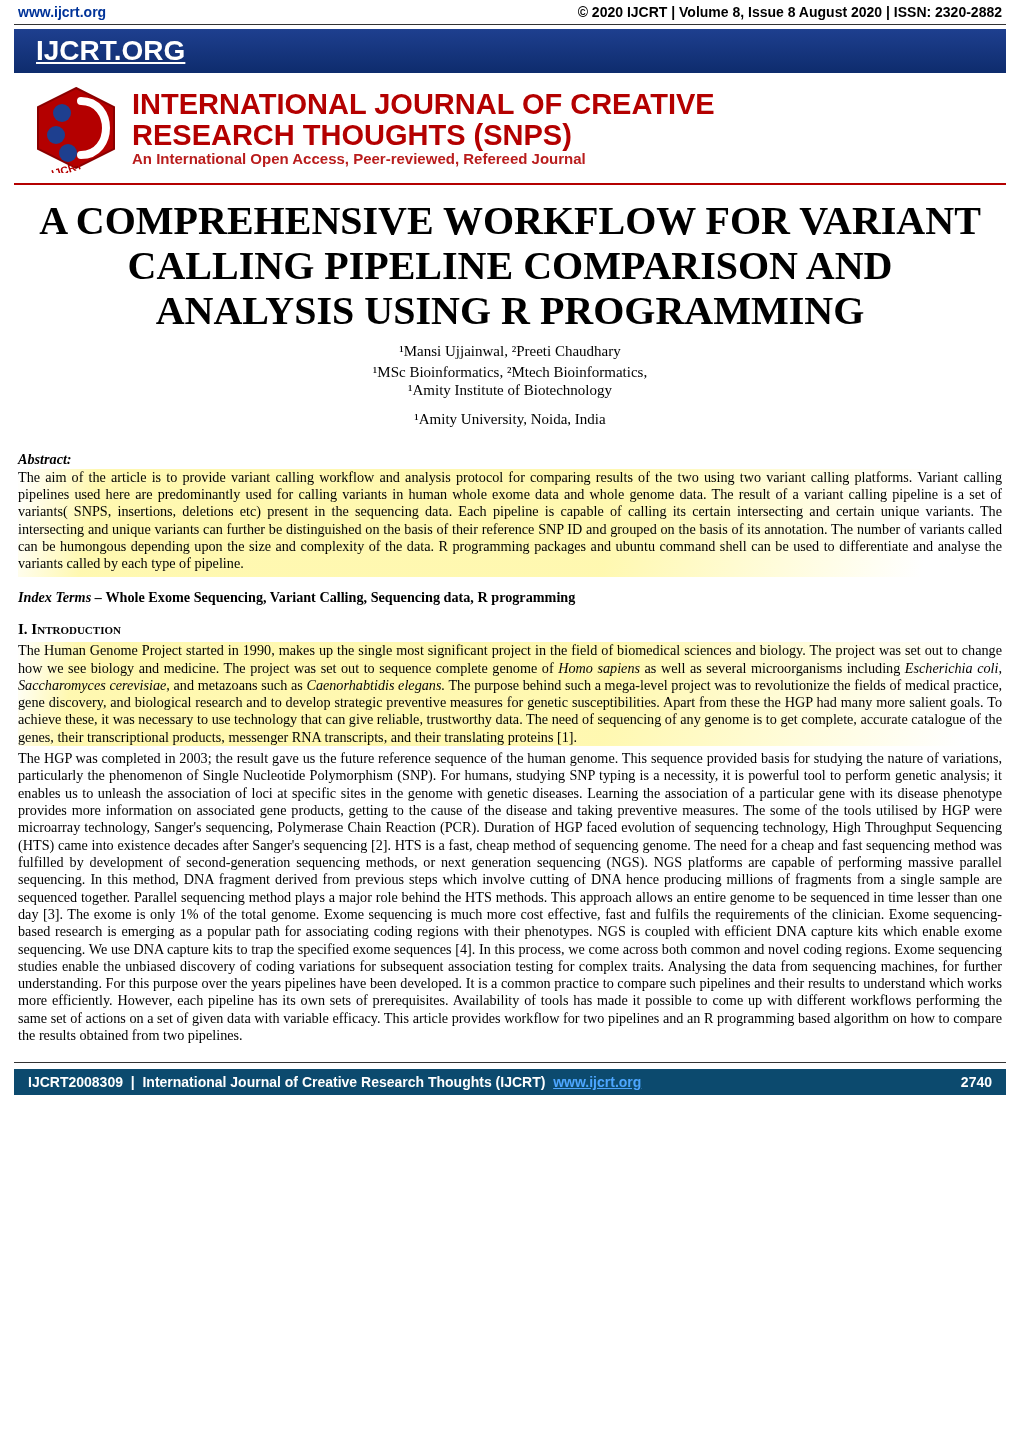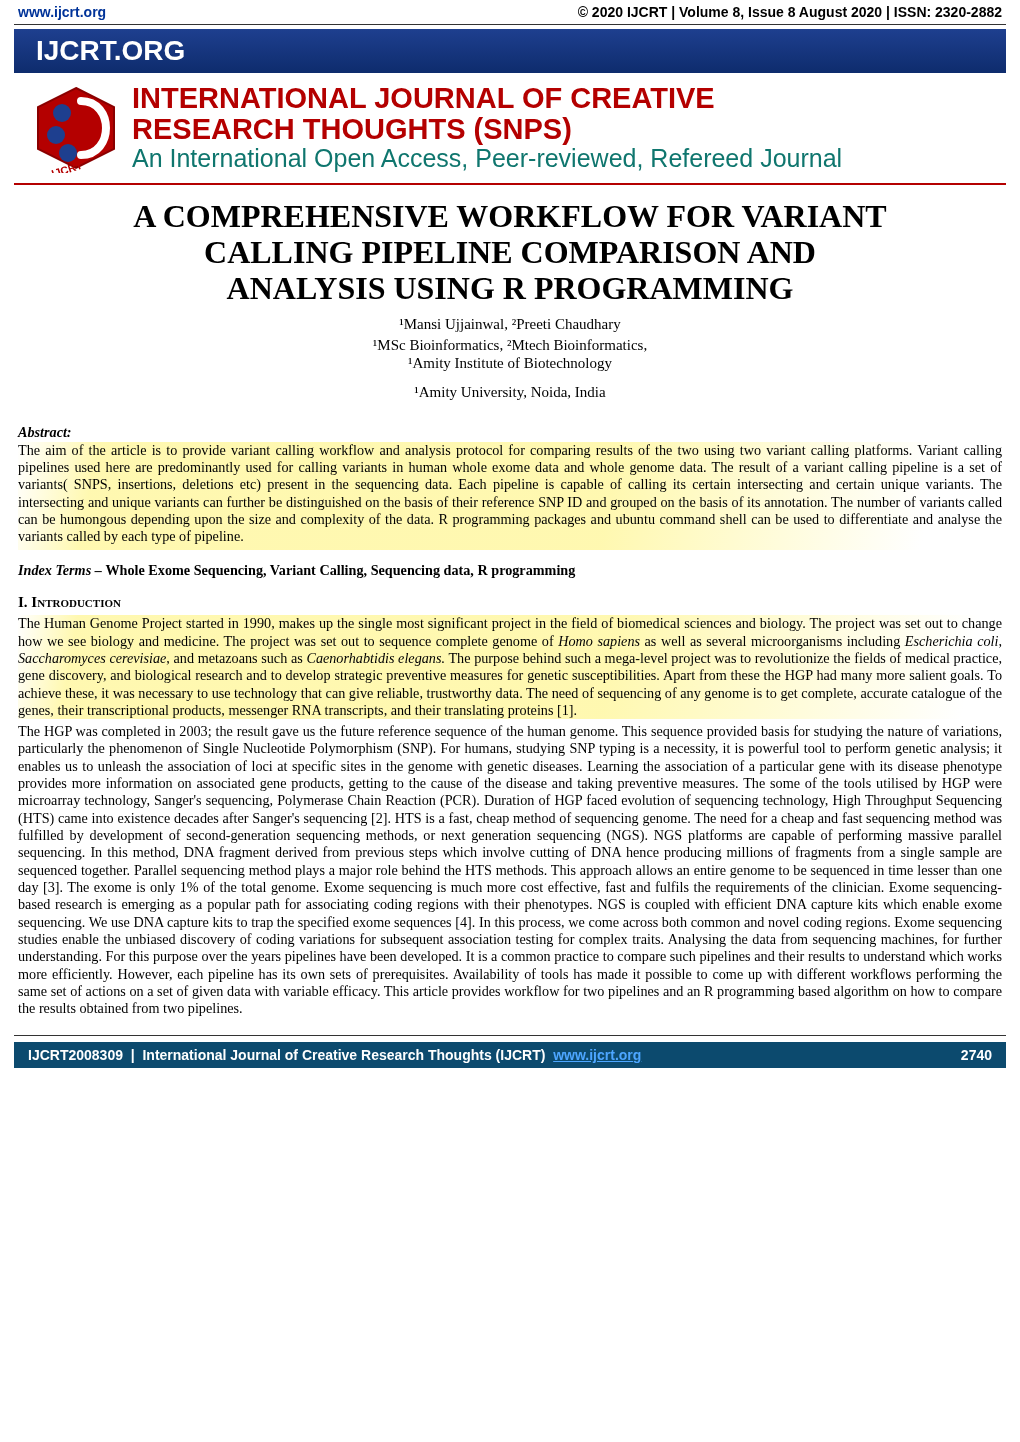--- a/index.html
+++ b/index.html
@@ -24,20 +24,21 @@
     background: linear-gradient(#1e3f8f, #0e2c6d);
     color: #fff;
     display: flex;
     justify-content: space-between;
     align-items: center;
     padding: 6px 22px;
     font-family: Arial, Helvetica, sans-serif;
     font-weight: 900;
     font-size: 28px;
     margin: 0 14px;
+    text-decoration: underline;
   }
   .banner-journal {
     display: flex;
     align-items: center;
     padding: 10px 12px 6px;
     margin: 0 14px;
   }
   .logo {
     width: 100px;
     height: 90px;
@@ -49,29 +50,29 @@
     padding-left: 6px;
     font-family: Arial, Helvetica, sans-serif;
   }
   .journal-title {
     font-weight: 900;
     color: #b40000;
     font-size: 29px;
     line-height: 1.05;
   }
   .journal-sub {
-    font-weight: 400;
-    color: #0f766e;
-    font-size: 25px;
+    font-weight: 700;
+    color: #b91c1c;
+    font-size: 15px;
   }
   .red-rule { border: none; border-top: 2px solid #b40000; margin: 4px 14px 14px; }
   .paper-title {
     font-family: "Times New Roman", serif;
     font-weight: bold;
-    font-size: 32px;
+    font-size: 40px;
     text-align: center;
     margin: 6px 26px 10px;
     line-height: 1.12;
   }
   .authors { text-align: center; font-size: 15px; margin: 4px 0; }
   .affil { text-align: center; font-size: 15px; margin: 1px 0; }
   .affil-gap { height: 10px; }
   .content {
     padding: 14px 18px 0;
     font-size: 14.2px;

